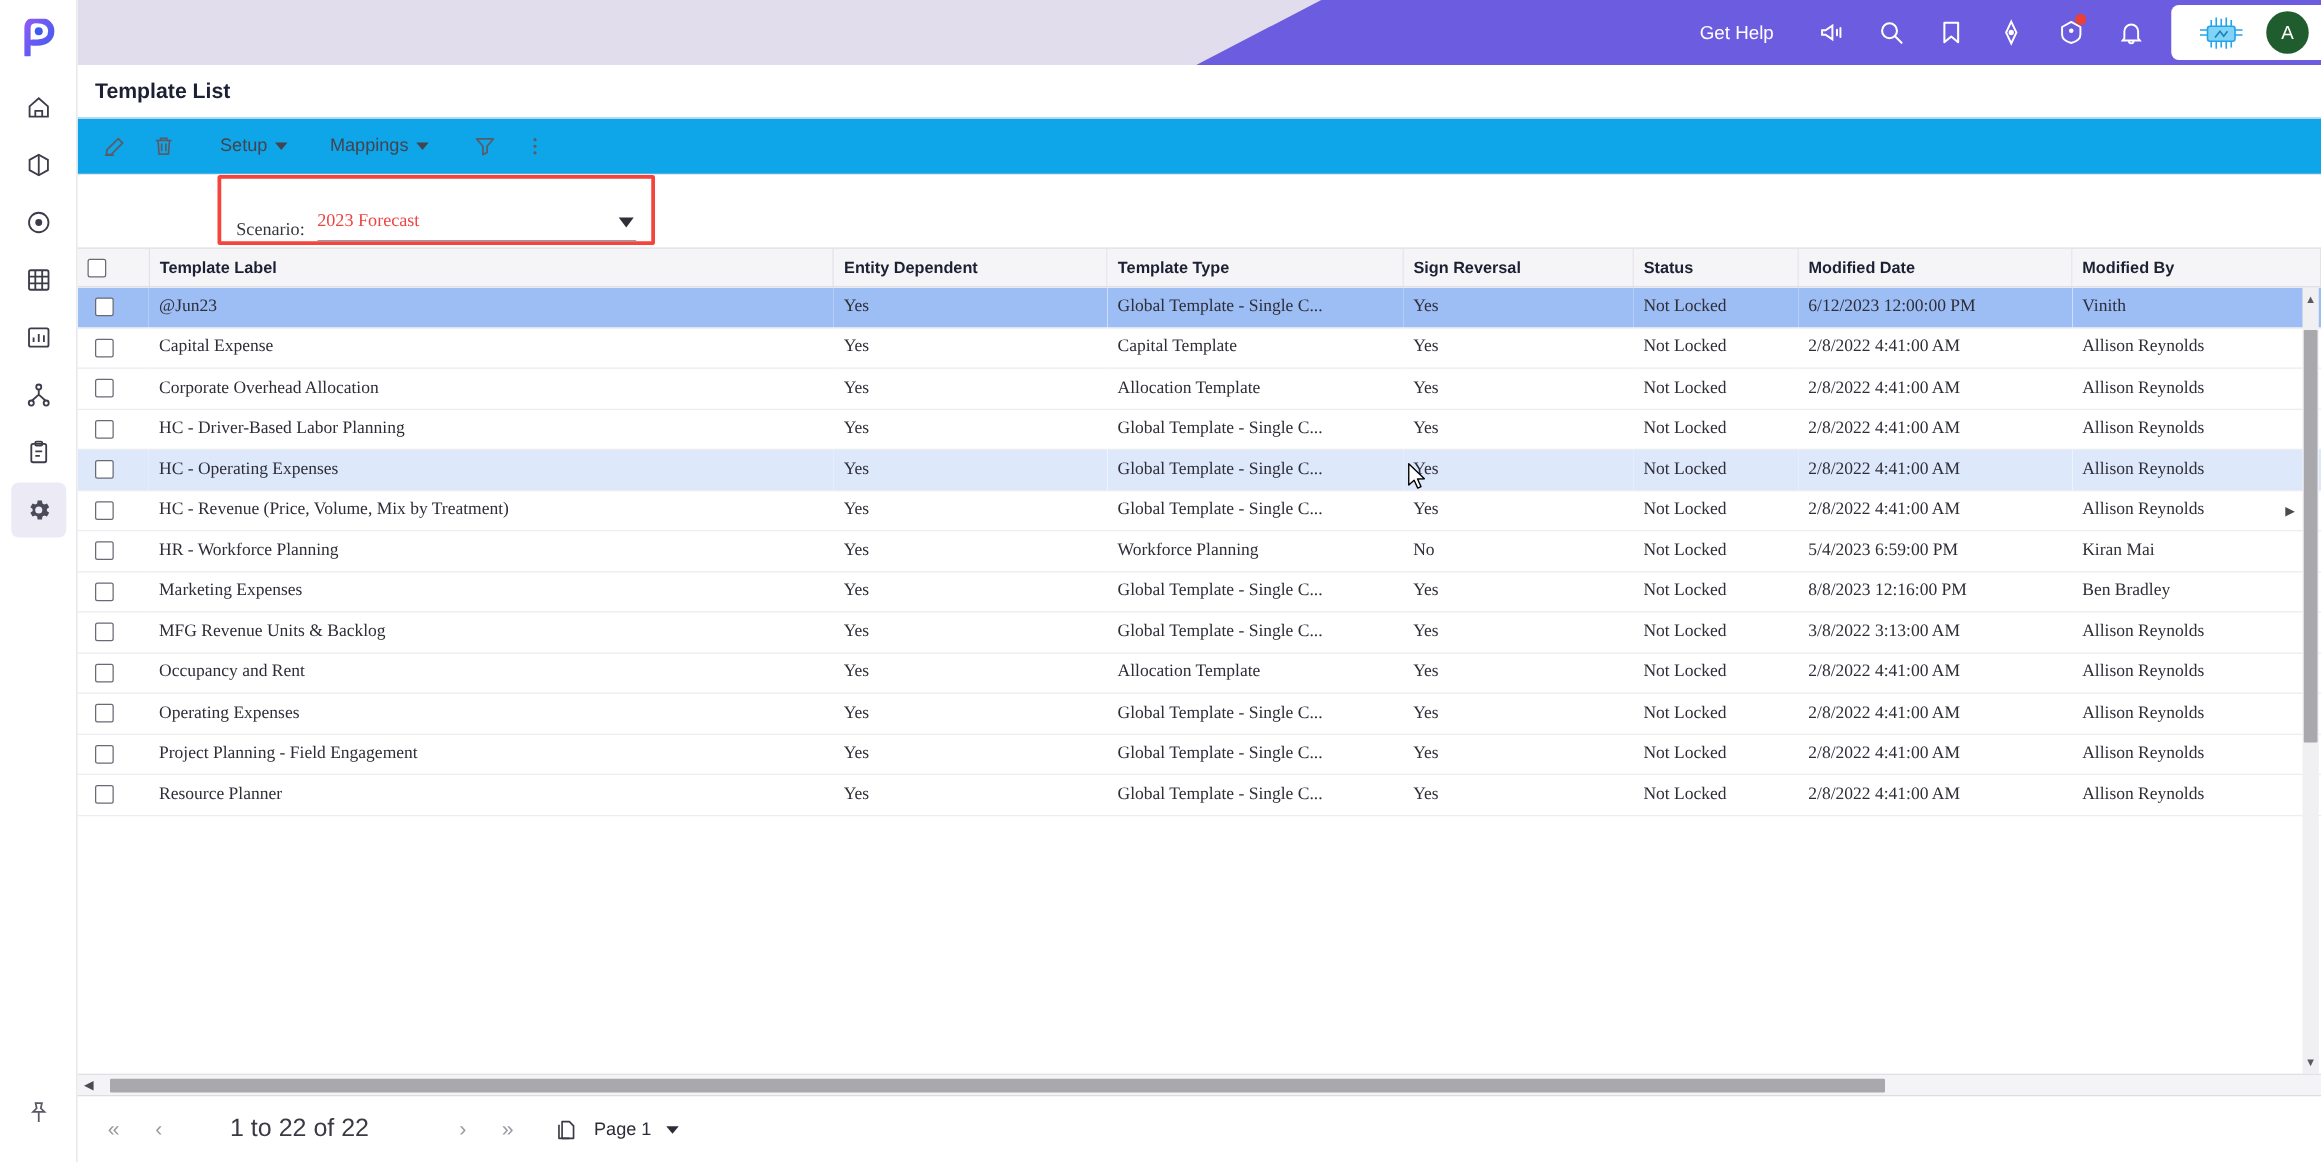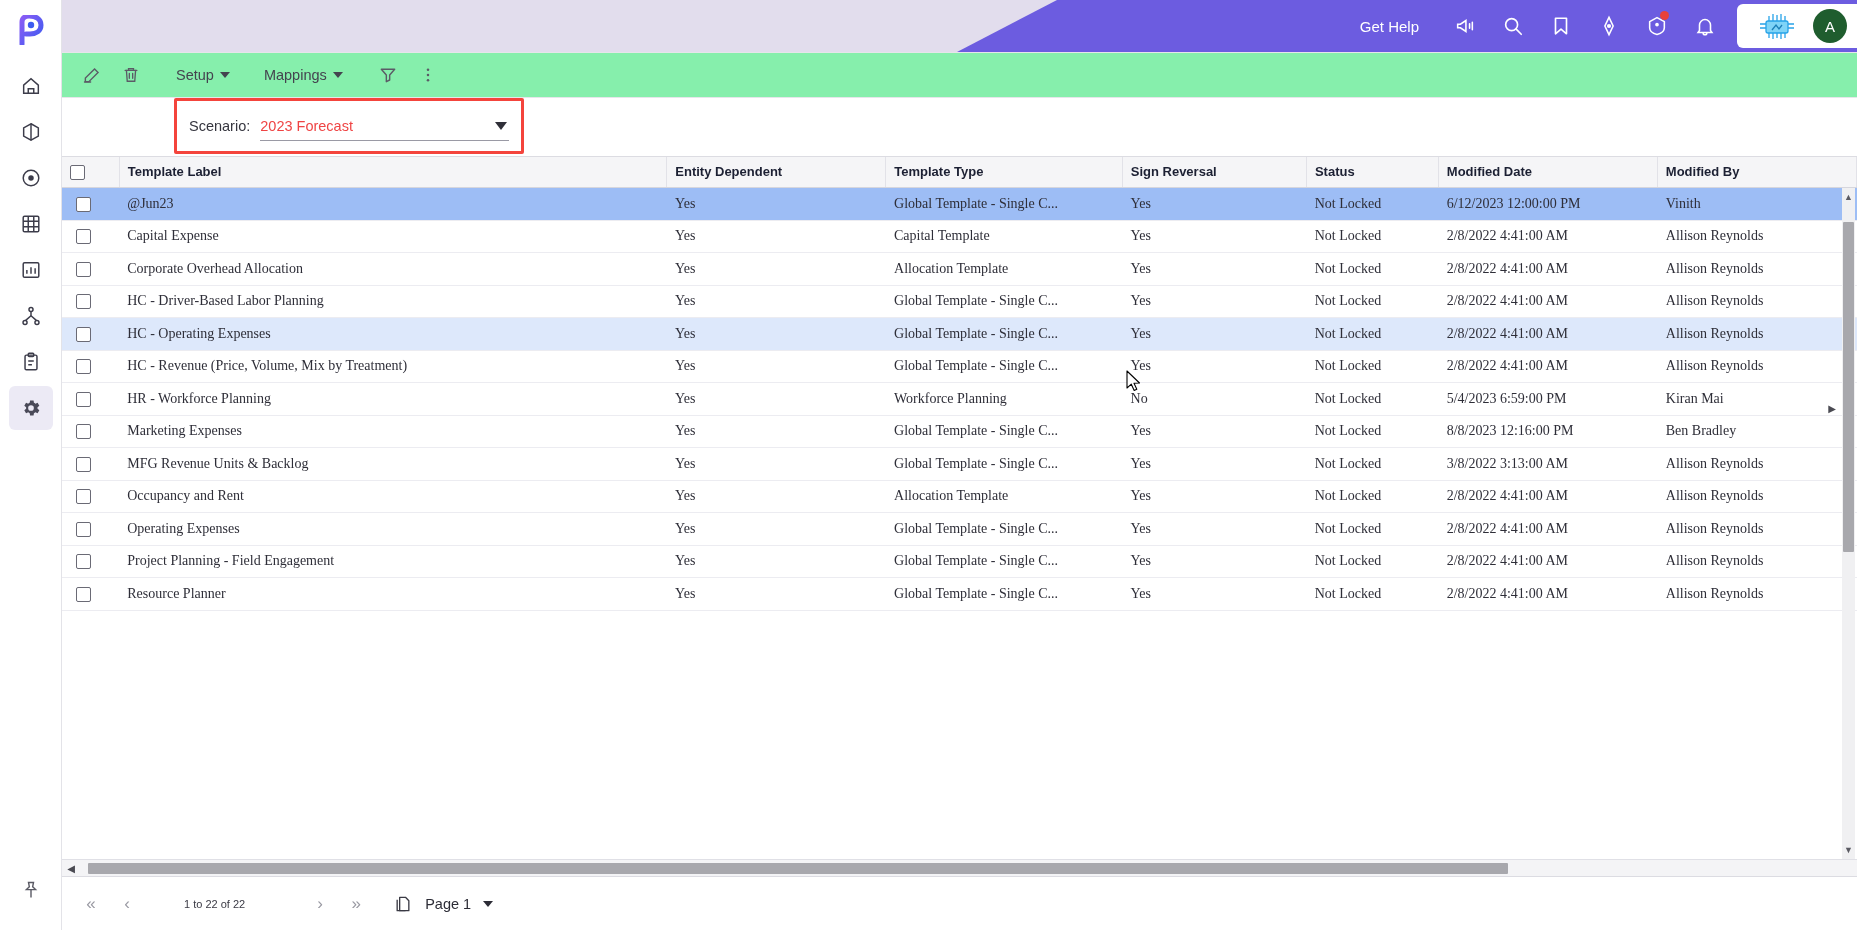--- a/index.html
+++ b/index.html
@@ -85,21 +85,21 @@
   .page-title-bar {
     height: 42px; background: #ffffff;
     display: flex; align-items: center;
     padding-left: 14px;
     flex: none;
   }
   .page-title { font-size: 17px; font-weight: bold; color: #1c2033; }
 
   
   .toolbar {
-    height: 46px; background: #86efac;
+    height: 46px; background: #0ea5e9;
     border-top: 1px solid #e6e6ea; border-bottom: 1px solid #e6e6ea;
     display: flex; align-items: center; gap: 2px;
     padding-left: 10px;
     flex: none;
   }
   .tb-btn {
     height: 38px; min-width: 38px; padding: 0 8px;
     display: flex; align-items: center; justify-content: center; gap: 6px;
     color: #4a4a58; cursor: pointer; border-radius: 4px;
     font-size: 14.5px;
@@ -110,23 +110,24 @@
 
   
   .filter-area {
     background: #ffffff; height: 58px; position: relative; flex: none;
   }
   .scenario-box {
     position: absolute; left: 112px; top: 0px;
     width: 350px; height: 56px;
     border: 3px solid #f4443c;
     border-radius: 2px;
-    display: flex; align-items: center;
+    display: flex; align-items: flex-end;
     padding: 0 12px;
     background: #ffffff;
+    font-family: Liberation Serif, serif;
   }
   .scenario-label { font-size: 14.5px; color: #36363f; margin-right: 10px; white-space: nowrap; }
   .scenario-select {
     flex: 1 1 auto; position: relative;
     border-bottom: 1px solid #9a9aa5;
     height: 30px; display: flex; align-items: center;
     cursor: pointer;
   }
   .scenario-value { font-size: 14.5px; color: #ef4444; }
   .scenario-caret {
@@ -207,21 +208,21 @@
   .footer {
     height: 54px; background: #ffffff;
     border-top: 1px solid #dcdce2;
     display: flex; align-items: center; gap: 6px;
     padding-left: 14px; flex: none;
   }
   .pg-btn {
     width: 30px; height: 30px; display: flex; align-items: center; justify-content: center;
     color: #9a9aa3; cursor: pointer; font-size: 17px;
   }
-  .pg-range { font-size: 11px; color: #3a3a44; margin: 0 54px 0 36px; white-space: nowrap; }
+  .pg-range { font-size: 20px; color: #3a3a44; margin: 0 54px 0 36px; white-space: nowrap; }
   .pg-pageicon { margin-left: 16px; margin-right: 6px; display:flex; align-items:center; color:#3a3a44; }
   .pg-page { font-size: 14.5px; color: #2c2c36; margin-right: 6px; }
   .pg-caret { width: 0; height: 0; border-left: 5px solid transparent; border-right: 5px solid transparent; border-top: 6px solid #2c2c36; }
 
   .cursor-arrow { position: absolute; left: 1064px; top: 370px; pointer-events: none; z-index: 40; }
 </style>
 </head>
 <body>
 
 <div class="app">
@@ -352,20 +353,23 @@
               <path d="M16 23v5M20 23v6M24 23v5M28 23v6M32 23v5"></path>
               <path d="M13 14H7M13 18H7M35 14h6M35 18h6"></path>
               <path d="M19 20l4-5 3 4 3-4" stroke="#1b7fb8"></path>
             </svg>
           </div>
           <div class="avatar">A</div>
         </div>
       </div>
     </div>
 
+    <div class="page-title-bar">
+      <div class="page-title">Template List</div>
+    </div>
 
     <div class="toolbar">
       <div class="tb-btn">
         <svg width="21" height="21" viewBox="0 0 24 24" fill="none" stroke="#5b5b66" stroke-width="1.6" stroke-linecap="round">
             <path d="M4 19.5h7"></path>
             <path d="M15.5 4.5l4 4L9 19H5v-4z"></path>
           </svg>
       </div>
       <div class="tb-btn">
         <svg width="20" height="20" viewBox="0 0 24 24" fill="none" stroke="#5b5b66" stroke-width="1.6" stroke-linecap="round">

